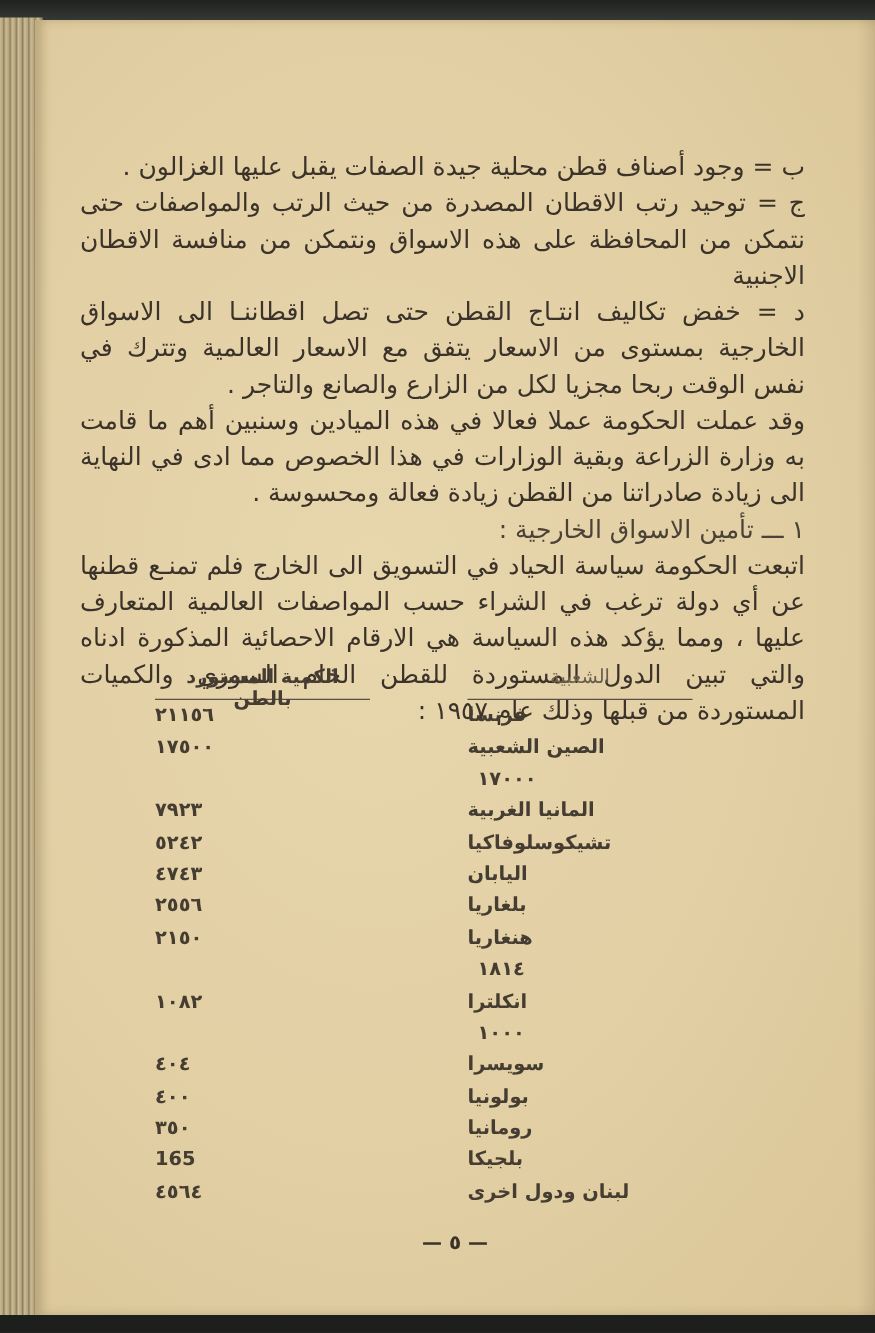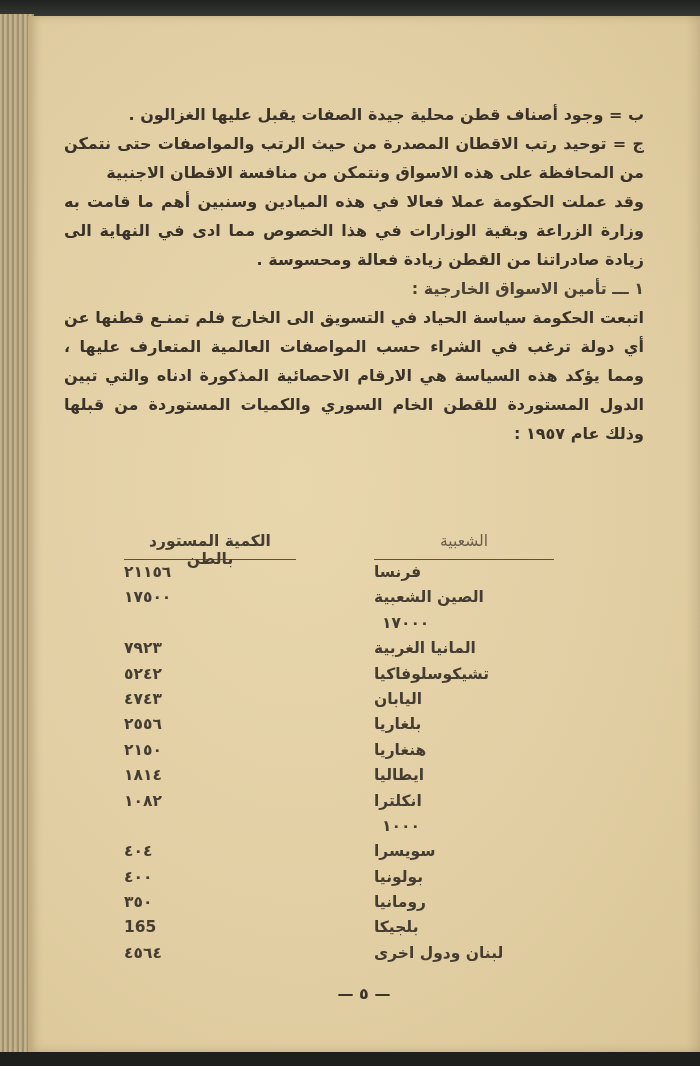--- a/index.html
+++ b/index.html
@@ -24,25 +24,25 @@
   .page {
     position: absolute; left: 28px; top: 16px; width: 672px; height: 1036px;
     background: radial-gradient(ellipse at 40% 45%, #e8d6ad 0%, #e2cfa4 55%, #d9c596 100%);
     box-shadow: inset 6px 0 8px rgba(90,70,40,0.25);
   }
   .page::after {
     content: ""; position: absolute; right: 0; top: 0; width: 14px; height: 100%;
     background: linear-gradient(90deg, rgba(0,0,0,0), rgba(120,100,70,0.18));
   }
   .content {
-    position: absolute; left: 36px; top: 84px; width: 606px;
+    position: absolute; left: 36px; top: 103px; width: 606px;
     direction: rtl; text-align: justify;
     color: #3b332a;
     font-family: "DejaVu Sans", sans-serif;
-    font-size: 16px; line-height: 29px; font-weight: bold;
+    font-size: 20px; line-height: 29px; font-weight: normal;
   }
   .content p { margin: 0; }
   .indent { padding-right: 26px; }
   .lightish { color: #4a4236; }
   .table {
     position: absolute; left: 96px; top: 516px; width: 430px;
     direction: rtl;
     color: #463d32;
     font-family: "DejaVu Sans", sans-serif;
     font-size: 15.5px; font-weight: bold;
@@ -66,20 +66,21 @@
 </head>
 <body>
 
 <div class="top-shadow"></div>
 <div class="page-stack"></div>
 
 <div class="page">
   <div class="content">
     <p class="indent">ب = وجود أصناف قطن محلية جيدة الصفات يقبل عليها الغزالون .</p>
     <p class="indent">ج = توحيد رتب الاقطان المصدرة من حيث الرتب والمواصفات حتى نتمكن من المحافظة على هذه الاسواق ونتمكن من منافسة الاقطان الاجنبية</p>
+    <p class="indent">د = خفض تكاليف انتـاج القطن حتى تصل اقطاننـا الى الاسواق الخارجية بمستوى من الاسعار يتفق مع الاسعار العالمية وتترك في نفس الوقت ربحا مجزيا لكل من الزارع والصانع والتاجر .</p>
     <p class="indent">وقد عملت الحكومة عملا فعالا في هذه الميادين وسنبين أهم ما قامت به وزارة الزراعة وبقية الوزارات في هذا الخصوص مما ادى في النهاية الى زيادة صادراتنا من القطن زيادة فعالة ومحسوسة .</p>
     <p class="indent lightish">١ ـــ تأمين الاسواق الخارجية :</p>
     <p class="indent">اتبعت الحكومة سياسة الحياد في التسويق الى الخارج فلم تمنـع قطنها عن أي دولة ترغب في الشراء حسب المواصفات العالمية المتعارف عليها ، ومما يؤكد هذه السياسة هي الارقام الاحصائية المذكورة ادناه والتي تبين الدول المستوردة للقطن الخام السوري والكميات المستوردة من قبلها وذلك عام ١٩٥٧ :</p>
   </div>
 
   <div class="table">
     <div class="thead">
       <div class="th th-country">الشعبية</div>
       <div class="th th-qty">الكمية المستورد بالطن</div>
     </div>
@@ -109,21 +110,20 @@
         </div>
         <div class="row">
           <div class="cell-country">بلغاريا</div>
           <div class="cell-qty">٢٥٥٦</div>
         </div>
         <div class="row">
           <div class="cell-country">هنغاريا</div>
           <div class="cell-qty">٢١٥٠</div>
         </div>
         <div class="row">
-          <div class="cell-country">ايطاليا</div>
           <div class="cell-qty">١٨١٤</div>
         </div>
         <div class="row">
           <div class="cell-country">انكلترا</div>
           <div class="cell-qty">١٠٨٢</div>
         </div>
         <div class="row">
           <div class="cell-qty">١٠٠٠</div>
         </div>
         <div class="row">

